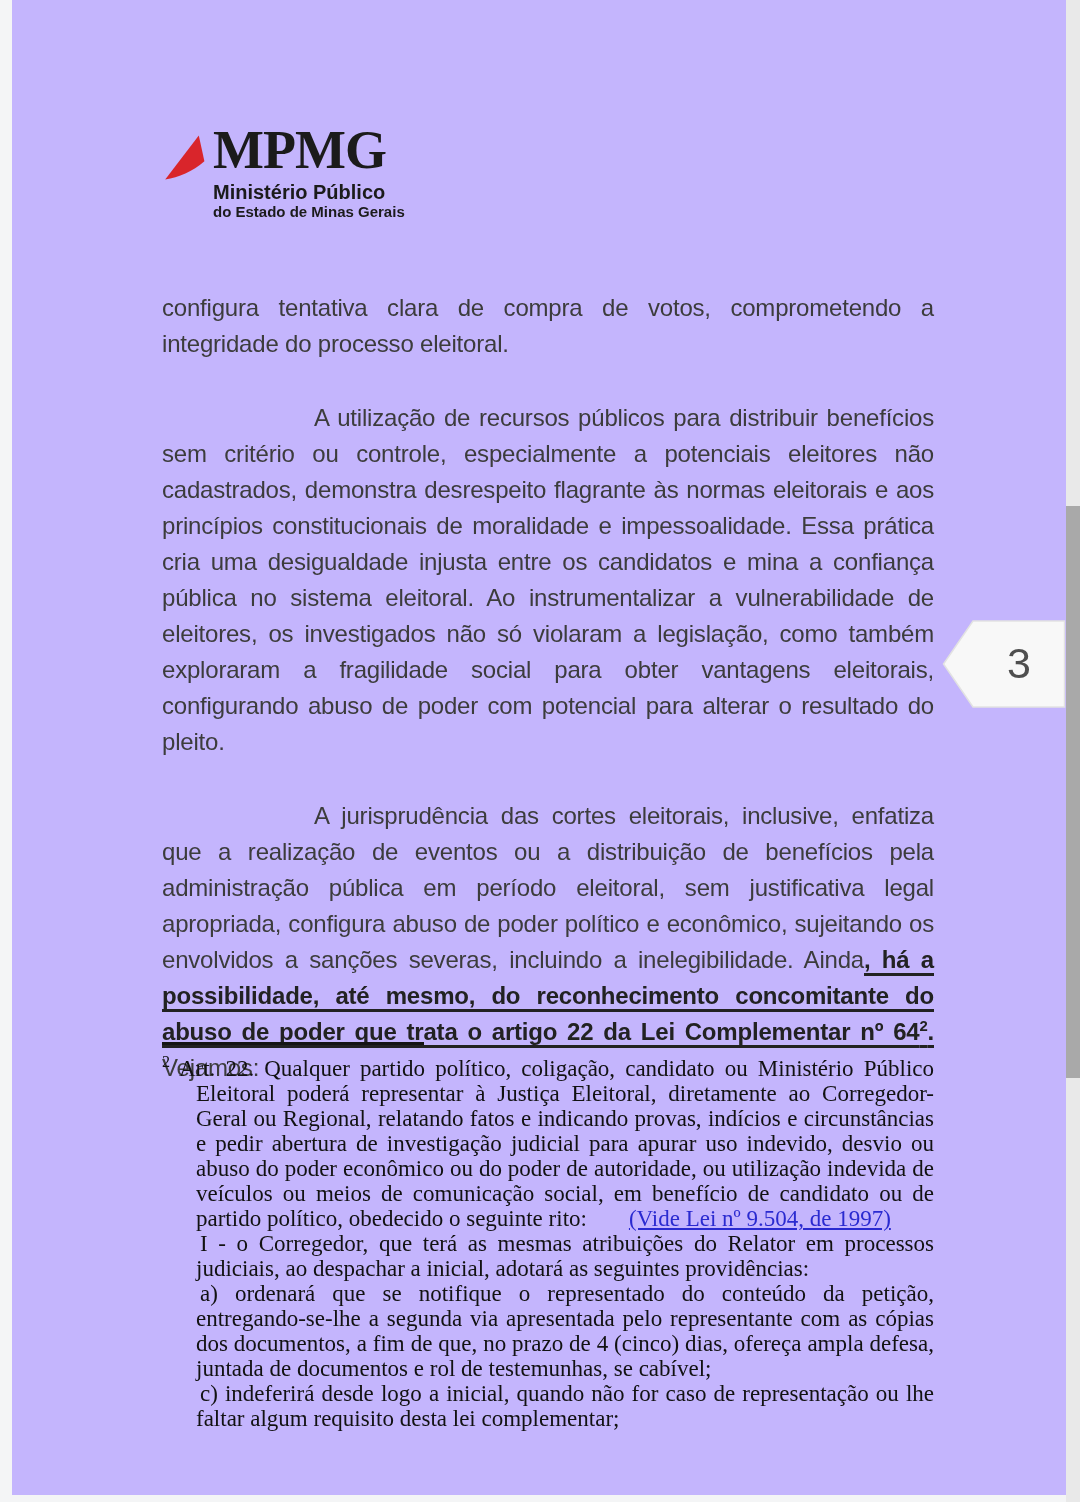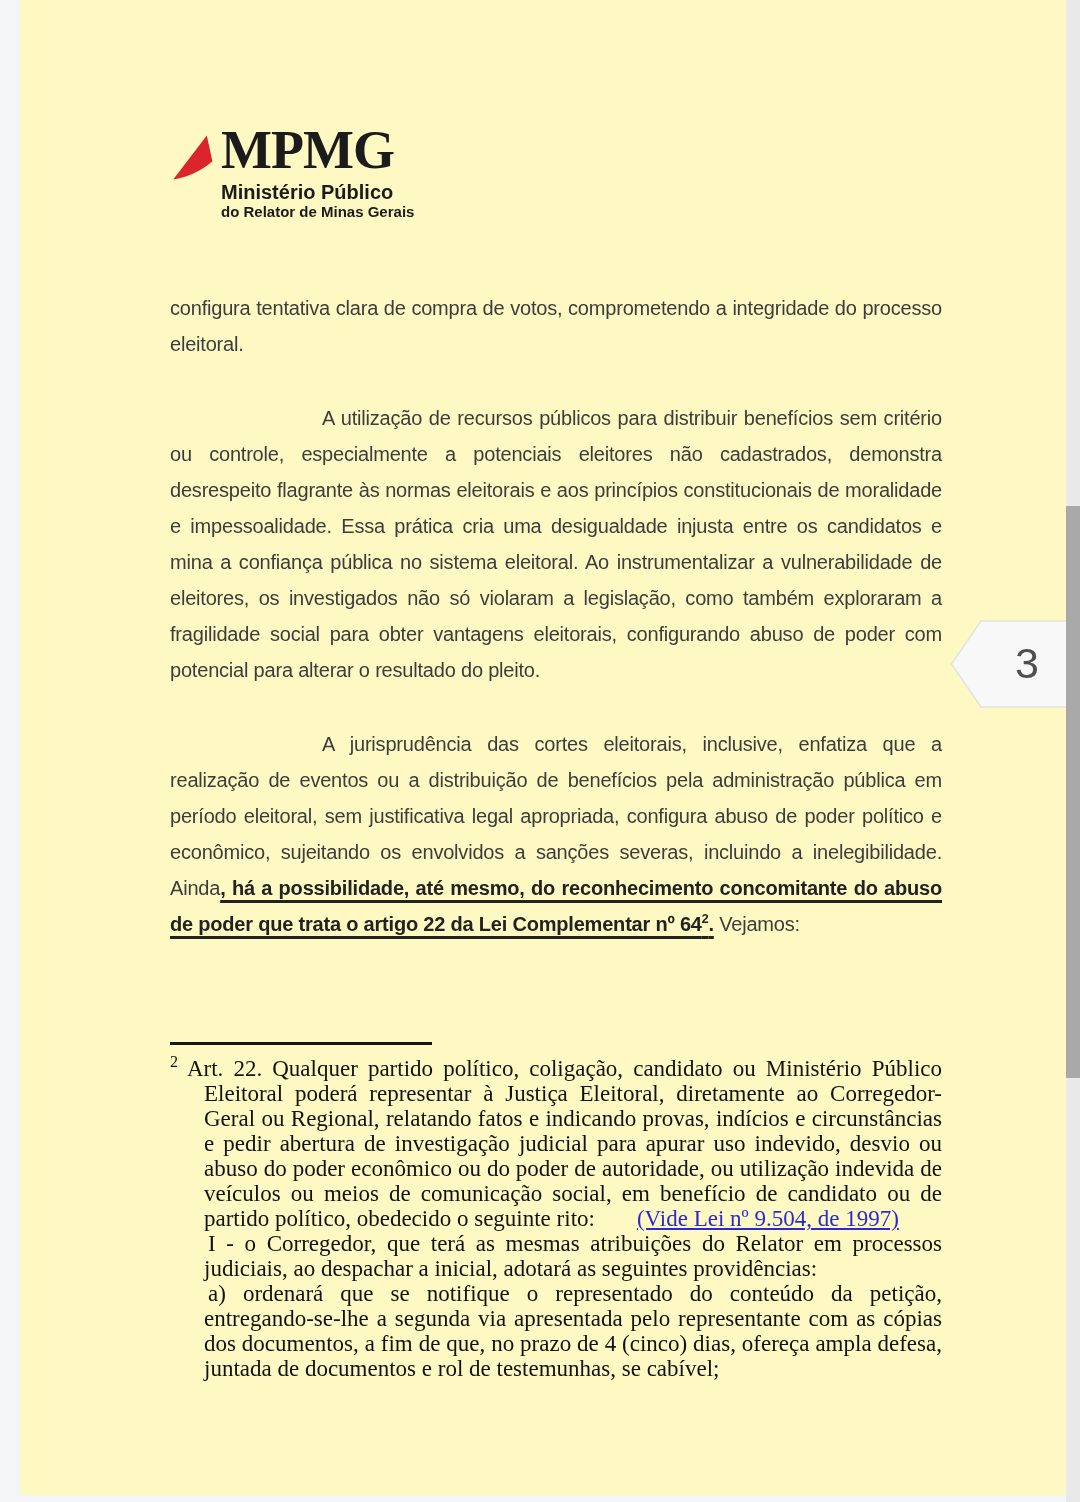--- a/index.html
+++ b/index.html
@@ -1,21 +1,21 @@
 <!DOCTYPE html>
 <html><head>
 <meta charset="utf-8">
 <style>
   * { margin:0; padding:0; box-sizing:border-box; }
   html,body { width:1080px; height:1502px; }
   body { background:#f4f5f6; font-family:"Liberation Sans", sans-serif; position:relative; overflow:hidden; }
 
   .page {
-    position:absolute; left:20px; top:0; width:1056px; height:1495px;
-    background:#fef9c3;
+    position:absolute; left:12px; top:0; width:1056px; height:1495px;
+    background:#c4b5fd;
   }
 
   
   .logo { position:absolute; left:151px; top:120px; width:260px; height:105px; }
   .flag-icon { position:absolute; left:0; top:14px; }
   .logo-text { position:absolute; left:50px; top:0; white-space:nowrap; }
   .logo-acronym {
     font-family:"Liberation Serif", serif; font-weight:700;
     font-size:54px; line-height:60px; letter-spacing:-1px; color:#1b1b1b;
   }
@@ -30,21 +30,21 @@
   .office {
     position:absolute; left:620px; top:136px; width:340px; text-align:center;
     font-family:"Liberation Serif", serif; font-weight:700;
     font-size:21px; line-height:29px; color:#111;
   }
 
   
   .content { position:absolute; left:150px; top:290px; width:772px; }
   .para {
     font-family:"Liberation Sans", sans-serif;
-    font-size:20px; line-height:36px; letter-spacing:-0.2px;
+    font-size:24px; line-height:36px; letter-spacing:-0.2px;
     color:#3c3c3c; text-align:justify; margin-bottom:38px;
   }
   .para.indent { text-indent:152px;margin-top:23px; }
   .para:last-child { margin-bottom:0; }
   .emph {
     font-weight:700; color:#222;
     text-decoration:underline;
     text-decoration-thickness:2.5px;
     text-underline-offset:5px;
   }
@@ -88,37 +88,38 @@
 
 <div class="page">
 
   <div class="logo">
     <svg class="flag-icon" width="46" height="48" viewBox="0 0 56 60">
       <path d="M2 57 L44 2 L51 34 C36 47 19 54 2 57 Z" fill="#D9252B"></path>
     </svg>
     <div class="logo-text">
       <div class="logo-acronym">MPMG</div>
       <div class="logo-org1">Ministério Público</div>
-      <div class="logo-org2">do Relator de Minas Gerais</div>
+      <div class="logo-org2">do Estado de Minas Gerais</div>
     </div>
   </div>
 
 
   <main class="content">
     <p class="para">configura tentativa clara de compra de votos, comprometendo a integridade do processo eleitoral.</p>
     <p class="para indent">A utilização de recursos públicos para distribuir benefícios sem critério ou controle, especialmente a potenciais eleitores não cadastrados, demonstra desrespeito flagrante às normas eleitorais e aos princípios constitucionais de moralidade e impessoalidade. Essa prática cria uma desigualdade injusta entre os candidatos e mina a confiança pública no sistema eleitoral. Ao instrumentalizar a vulnerabilidade de eleitores, os investigados não só violaram a legislação, como também exploraram a fragilidade social para obter vantagens eleitorais, configurando abuso de poder com potencial para alterar o resultado do pleito.</p>
     <p class="para indent"><span>A jurisprudência das cortes eleitorais, inclusive, enfatiza que a realização de eventos ou a distribuição de benefícios pela administração pública em período eleitoral, sem justificativa legal apropriada, configura abuso de poder político e econômico, sujeitando os envolvidos a sanções severas, incluindo a inelegibilidade. Ainda</span><span class="emph"><span>, há a possibilidade, até mesmo, do reconhecimento concomitante do abuso de poder que trata o artigo 22 da Lei Complementar nº 64</span><sup>2</sup><span>.</span></span><span> Vejamos:</span></p>
   </main>
 
   <footer class="footnote">
     <div class="fn-rule"></div>
     <div class="fn-body">
       <p class="fn-intro"><sup>2</sup> <span>Art. 22. Qualquer partido político, coligação, candidato ou Ministério Público Eleitoral poderá representar à Justiça Eleitoral, diretamente ao Corregedor-Geral ou Regional, relatando fatos e indicando provas, indícios e circunstâncias e pedir abertura de investigação judicial para apurar uso indevido, desvio ou abuso do poder econômico ou do poder de autoridade, ou utilização indevida de veículos ou meios de comunicação social, em benefício de candidato ou de partido político, obedecido o seguinte rito:</span><a class="fn-link">(Vide Lei nº 9.504, de 1997)</a></p>
       <p class="fn-item">I - o Corregedor, que terá as mesmas atribuições do Relator em processos judiciais, ao despachar a inicial, adotará as seguintes providências:</p>
       <p class="fn-item">a) ordenará que se notifique o representado do conteúdo da petição, entregando-se-lhe a segunda via apresentada pelo representante com as cópias dos documentos, a fim de que, no prazo de 4 (cinco) dias, ofereça ampla defesa, juntada de documentos e rol de testemunhas, se cabível;</p>
+      <p class="fn-item">c) indeferirá desde logo a inicial, quando não for caso de representação ou lhe faltar algum requisito desta lei complementar;</p>
     </div>
   </footer>
 
   <div class="page-tag">
     <svg width="124" height="88" viewBox="0 0 124 88">
       <polygon points="31,1 122.5,1 122.5,87 31,87 1.5,44" fill="#f8f8f8" stroke="#e2e2e2" stroke-width="1.5"></polygon>
     </svg>
     <div class="page-tag-number">3</div>
   </div>
 

